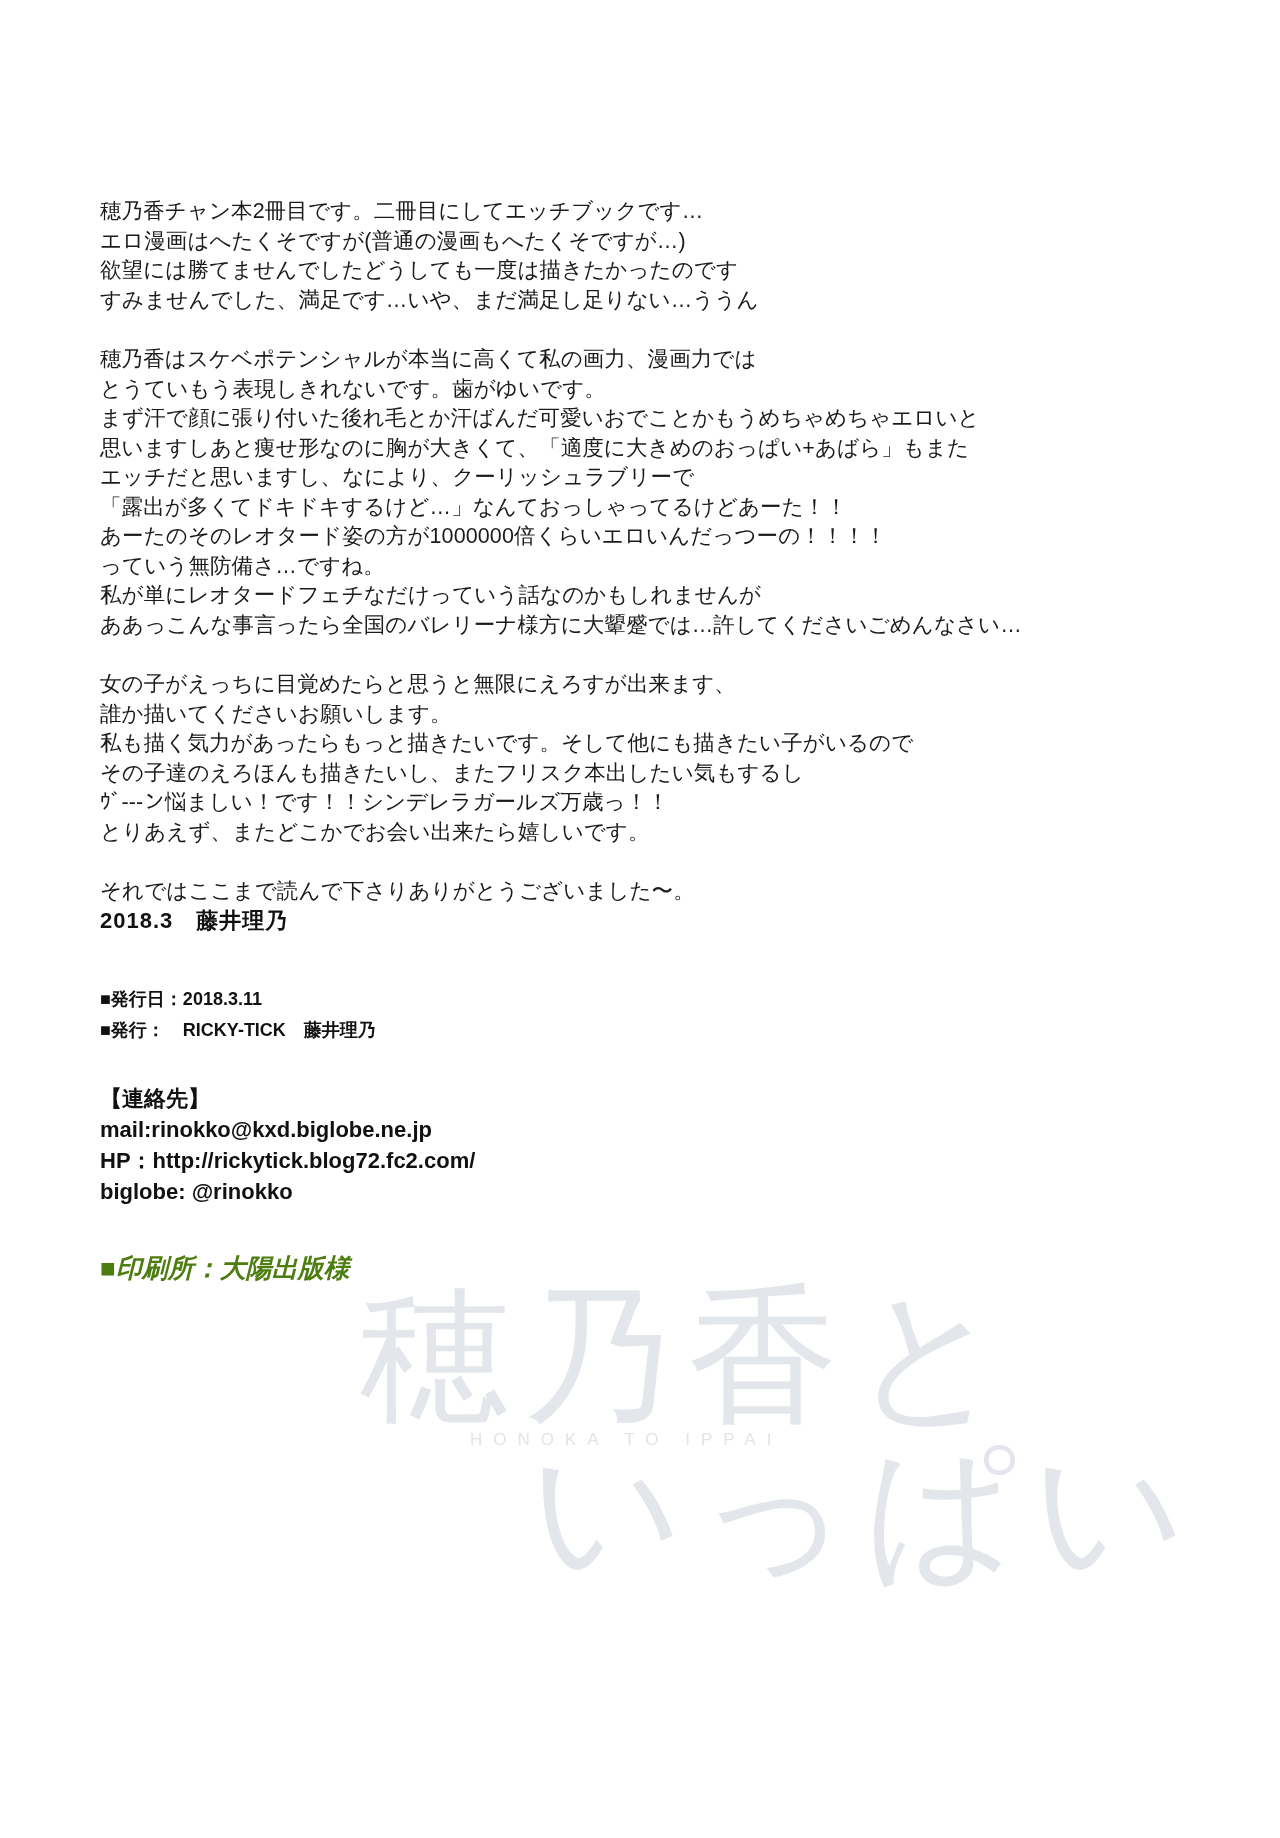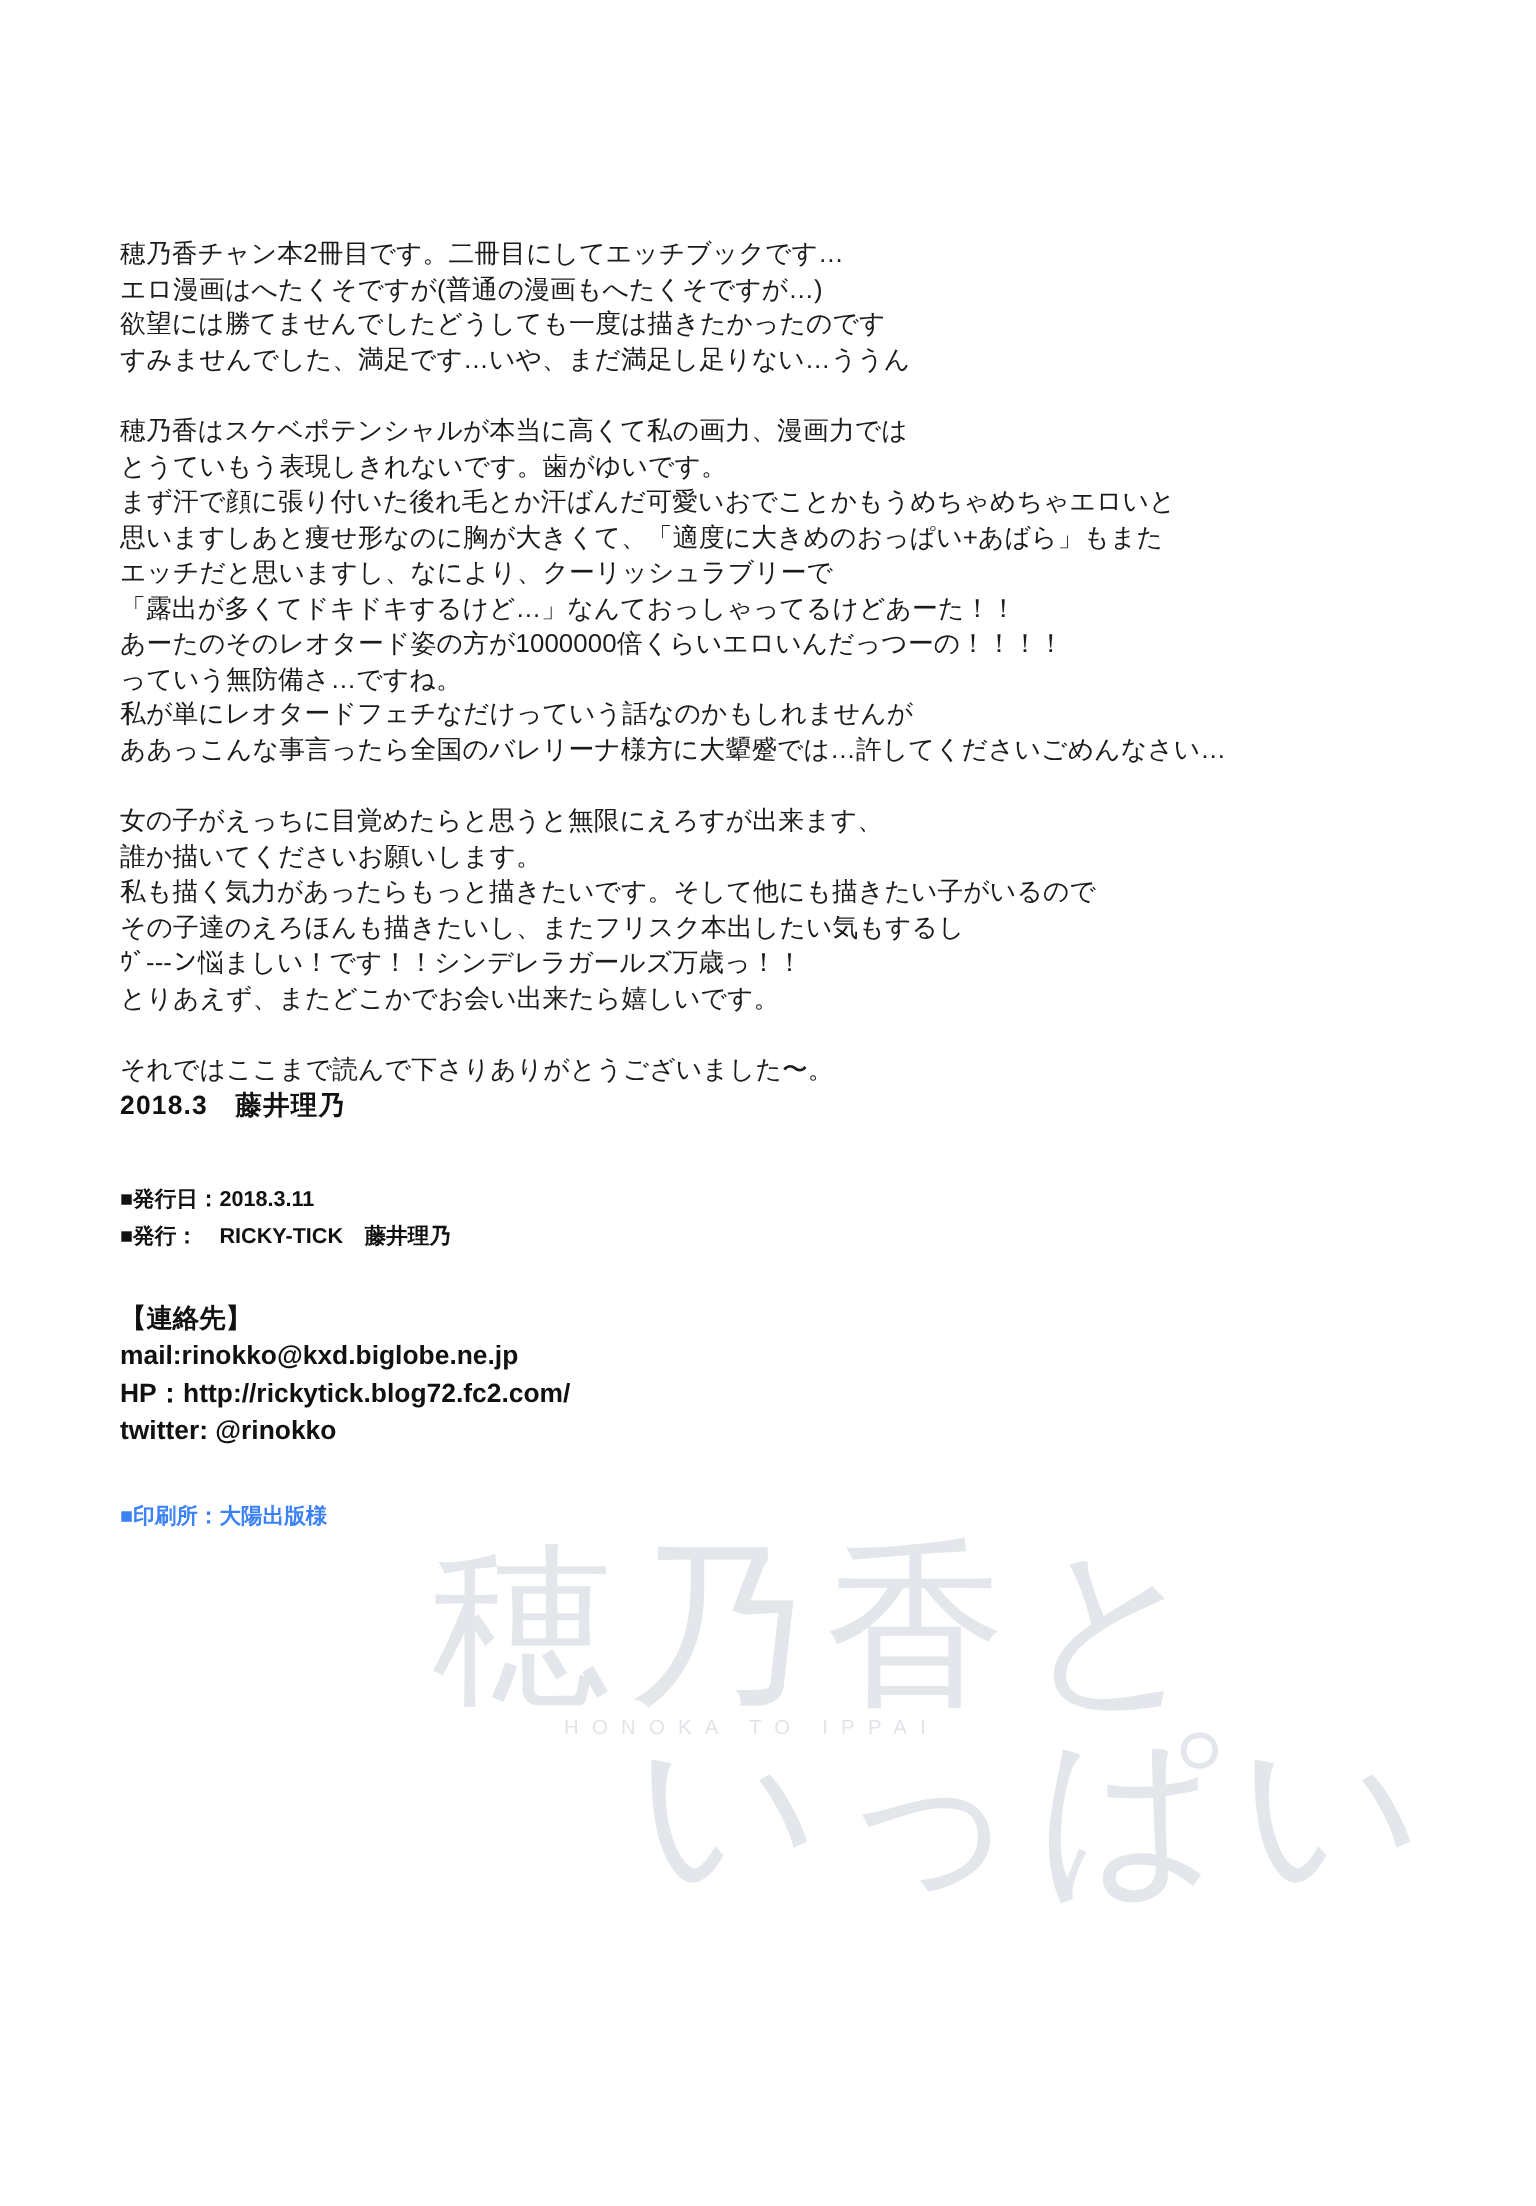--- a/index.html
+++ b/index.html
@@ -76,24 +76,25 @@
     line-height: 31px;
     font-weight: bold;
     color: #111;
     white-space: pre;
   }
 
   .printer {
     position: absolute;
     left: 100px;
     top: 1251px;
-    font-size: 18px;
-    font-weight: bold;
-    color: #3b82f6;
-    white-space: pre;
+    font-size: 26px;
+    font-weight: bold;
+    color: #4d7c0f;
+    white-space: pre;
+    font-style: italic;
   }
 
   
   .watermark {
     position: absolute;
     left: 0;
     top: 1255px;
     width: 1192px;
     height: 580px;
     pointer-events: none;
@@ -178,21 +179,21 @@
 
   <div class="colophon">
     <div class="cline">■発行日：2018.3.11</div>
     <div class="cline">■発行：　RICKY-TICK　藤井理乃</div>
   </div>
 
   <div class="contact-block">
     <div class="cline">【連絡先】</div>
     <div class="cline">mail:rinokko@kxd.biglobe.ne.jp</div>
     <div class="cline">HP：http://rickytick.blog72.fc2.com/</div>
-    <div class="cline">twitter: @rinokko</div>
+    <div class="cline">biglobe: @rinokko</div>
   </div>
 
   <div class="printer">■印刷所：大陽出版様</div>
 
   <div class="watermark">
     <div class="wm-line1">穂乃香と</div>
     <div class="wm-romaji">HONOKA TO IPPAI</div>
     <div class="wm-line2">いっぱい</div>
   </div>
 

